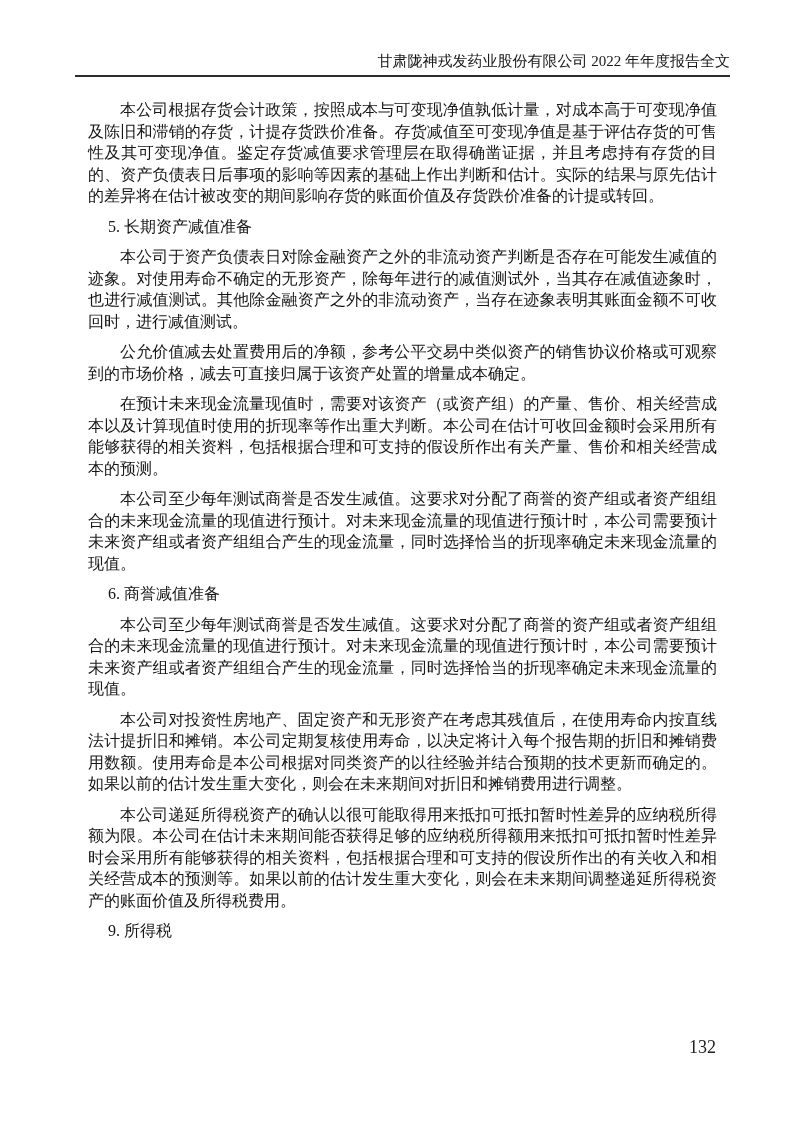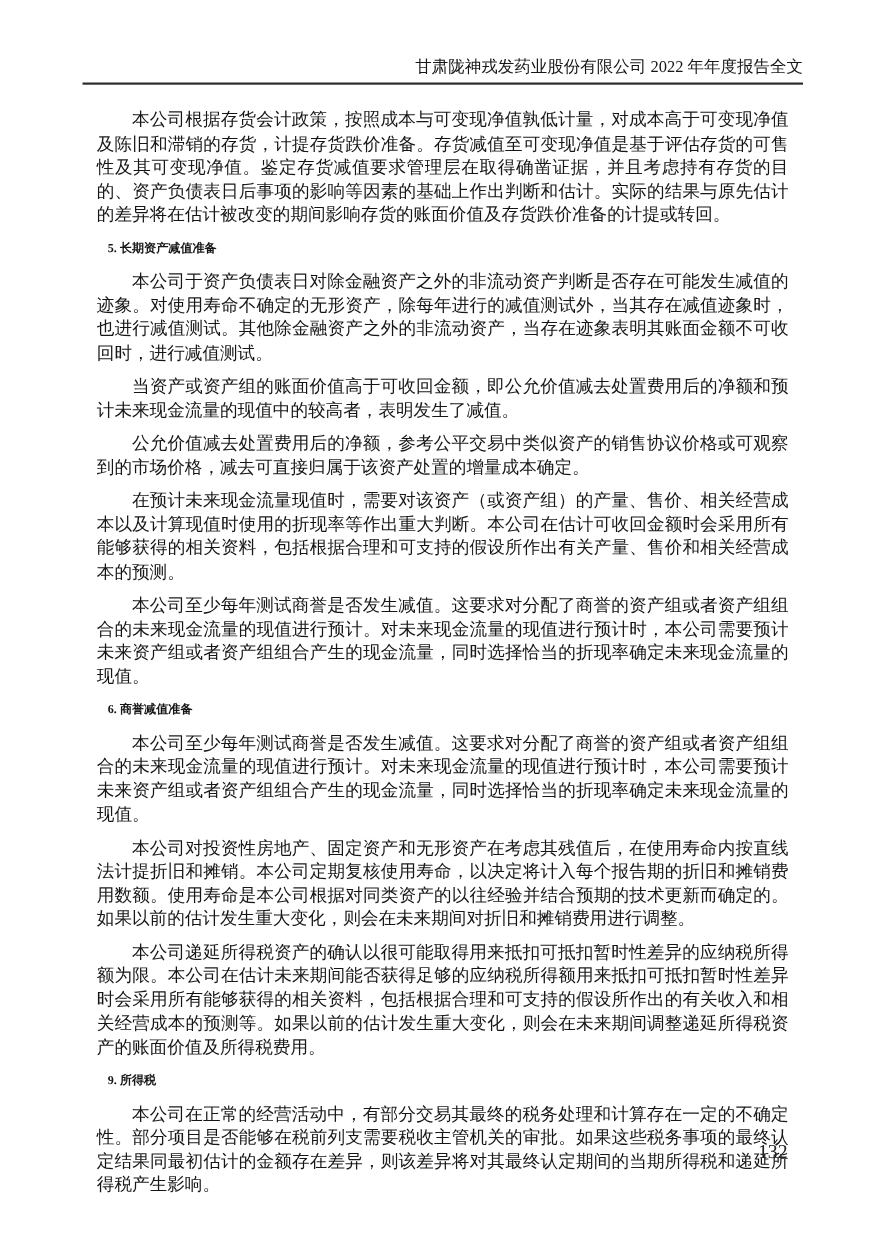--- a/index.html
+++ b/index.html
@@ -40,22 +40,22 @@
     margin: 0 0 9px 12px;
     line-height: 21.5px;
     text-indent: 2em;
     text-align: justify;
     text-justify: inter-ideograph;
   }
   .sec-heading {
     margin: 0 0 9px 0;
     line-height: 21.5px;
     text-indent: 2em;
-    font-weight: bold;
-    font-size: 11px;
+    font-weight: normal;
+    font-size: 16px;
   }
   .page-number {
     position: absolute;
     top: 1039px;
     right: 77px;
     font-size: 18px;
     line-height: 16px;
     color: #222222;
   }
 </style>
@@ -65,27 +65,25 @@
 <div class="page">
 
   <div class="report-header">
     <span>甘肃陇神戎发药业股份有限公司 2022 年年度报告全文</span>
   </div>
 
   <div class="doc-body">
     <p class="para">本公司根据存货会计政策，按照成本与可变现净值孰低计量，对成本高于可变现净值及陈旧和滞销的存货，计提存货跌价准备。存货减值至可变现净值是基于评估存货的可售性及其可变现净值。鉴定存货减值要求管理层在取得确凿证据，并且考虑持有存货的目的、资产负债表日后事项的影响等因素的基础上作出判断和估计。实际的结果与原先估计的差异将在估计被改变的期间影响存货的账面价值及存货跌价准备的计提或转回。</p>
     <p class="sec-heading">5. 长期资产减值准备</p>
     <p class="para">本公司于资产负债表日对除金融资产之外的非流动资产判断是否存在可能发生减值的迹象。对使用寿命不确定的无形资产，除每年进行的减值测试外，当其存在减值迹象时，也进行减值测试。其他除金融资产之外的非流动资产，当存在迹象表明其账面金额不可收回时，进行减值测试。</p>
-    <p class="para">当资产或资产组的账面价值高于可收回金额，即公允价值减去处置费用后的净额和预计未来现金流量的现值中的较高者，表明发生了减值。</p>
     <p class="para">公允价值减去处置费用后的净额，参考公平交易中类似资产的销售协议价格或可观察到的市场价格，减去可直接归属于该资产处置的增量成本确定。</p>
     <p class="para">在预计未来现金流量现值时，需要对该资产（或资产组）的产量、售价、相关经营成本以及计算现值时使用的折现率等作出重大判断。本公司在估计可收回金额时会采用所有能够获得的相关资料，包括根据合理和可支持的假设所作出有关产量、售价和相关经营成本的预测。</p>
     <p class="para">本公司至少每年测试商誉是否发生减值。这要求对分配了商誉的资产组或者资产组组合的未来现金流量的现值进行预计。对未来现金流量的现值进行预计时，本公司需要预计未来资产组或者资产组组合产生的现金流量，同时选择恰当的折现率确定未来现金流量的现值。</p>
     <p class="sec-heading">6. 商誉减值准备</p>
     <p class="para">本公司至少每年测试商誉是否发生减值。这要求对分配了商誉的资产组或者资产组组合的未来现金流量的现值进行预计。对未来现金流量的现值进行预计时，本公司需要预计未来资产组或者资产组组合产生的现金流量，同时选择恰当的折现率确定未来现金流量的现值。</p>
     <p class="para">本公司对投资性房地产、固定资产和无形资产在考虑其残值后，在使用寿命内按直线法计提折旧和摊销。本公司定期复核使用寿命，以决定将计入每个报告期的折旧和摊销费用数额。使用寿命是本公司根据对同类资产的以往经验并结合预期的技术更新而确定的。如果以前的估计发生重大变化，则会在未来期间对折旧和摊销费用进行调整。</p>
     <p class="para">本公司递延所得税资产的确认以很可能取得用来抵扣可抵扣暂时性差异的应纳税所得额为限。本公司在估计未来期间能否获得足够的应纳税所得额用来抵扣可抵扣暂时性差异时会采用所有能够获得的相关资料，包括根据合理和可支持的假设所作出的有关收入和相关经营成本的预测等。如果以前的估计发生重大变化，则会在未来期间调整递延所得税资产的账面价值及所得税费用。</p>
     <p class="sec-heading">9. 所得税</p>
-    <p class="para">本公司在正常的经营活动中，有部分交易其最终的税务处理和计算存在一定的不确定性。部分项目是否能够在税前列支需要税收主管机关的审批。如果这些税务事项的最终认定结果同最初估计的金额存在差异，则该差异将对其最终认定期间的当期所得税和递延所得税产生影响。</p>
   </div>
 
   <div class="page-number">132</div>
 
 </div>
 
 </body></html>

